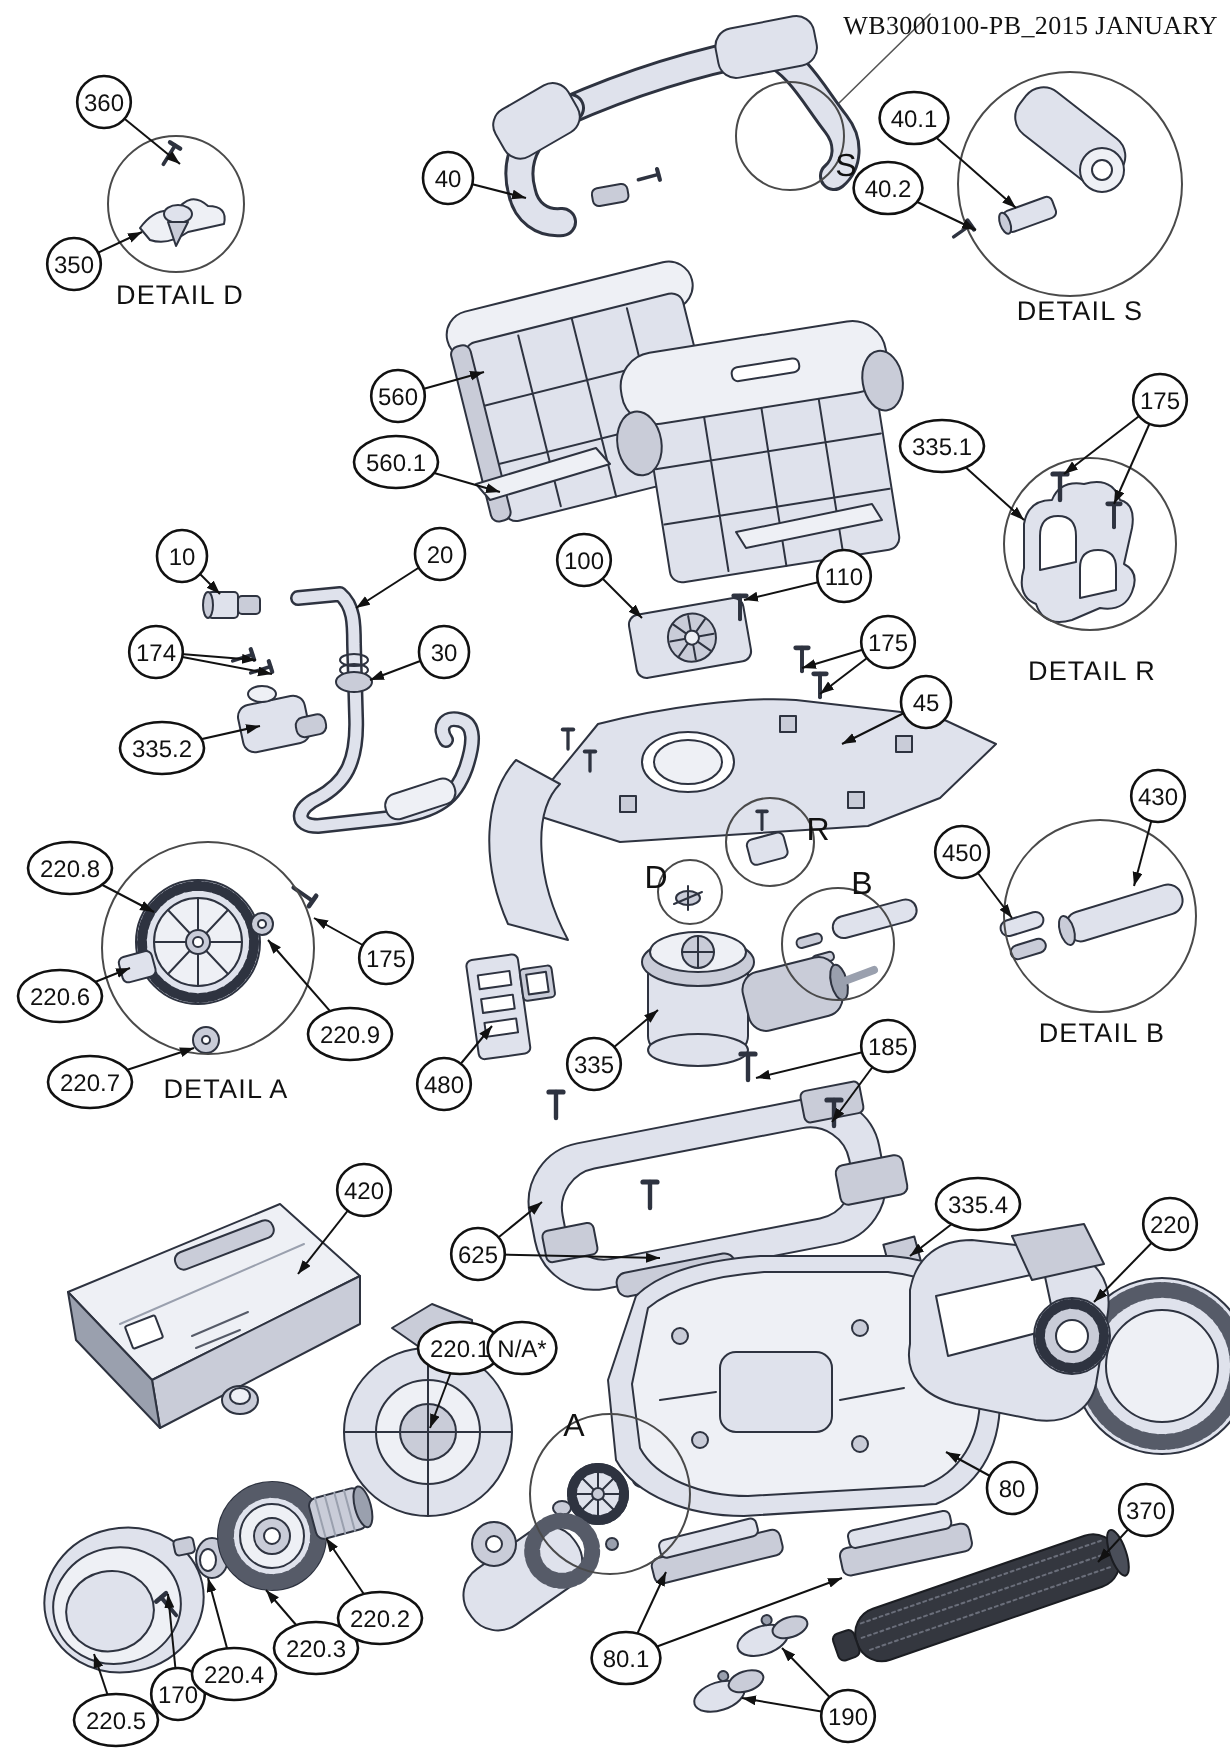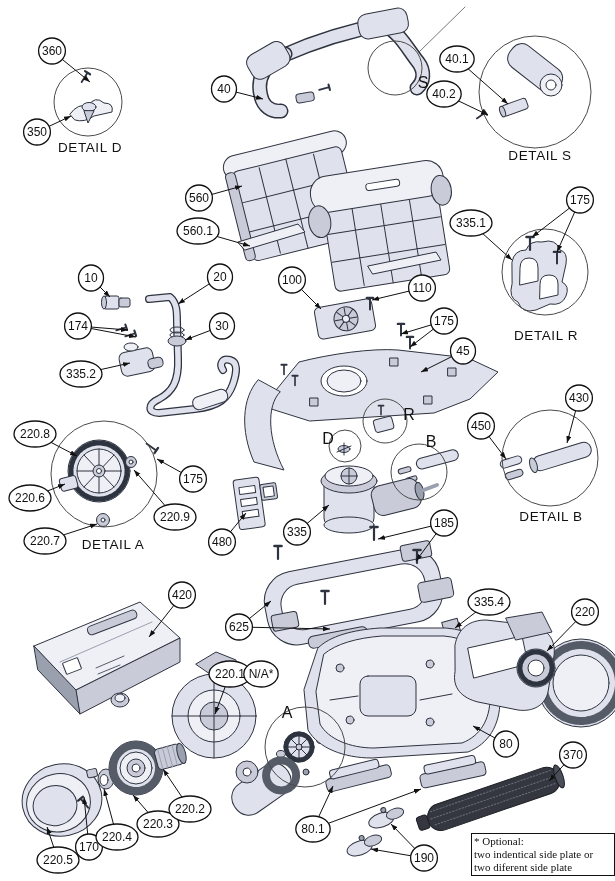--- a/index.html
+++ b/index.html
@@ -498,19 +498,15 @@
         <line x1="424" y1="858" x2="391" y2="824" class="leader" marker-end="url(#arrowhead)"></line>
         <line x1="424" y1="858" x2="371" y2="849" class="leader" marker-end="url(#arrowhead)"></line>
         <ellipse cx="424" cy="858" rx="13.399999999999999" ry="13" class="balloon"></ellipse>
         <text x="424" y="862.3" class="balloon-text">190</text>
         <line x1="573" y1="755" x2="549" y2="781" class="leader" marker-end="url(#arrowhead)"></line>
         <ellipse cx="573" cy="755" rx="13.399999999999999" ry="13" class="balloon"></ellipse>
         <text x="573" y="759.3" class="balloon-text">370</text>
       </g>
 </svg>
 
-
-<div class="note-box">
-  <div>* Optional:</div>
-  <div>two indentical side plate or</div>
-  <div>two diferent side plate</div>
+<div class="doc-code">WB3000100-PB_2015 JANUARY</div>
+
 </div>
-</div>
 
 </body></html>

